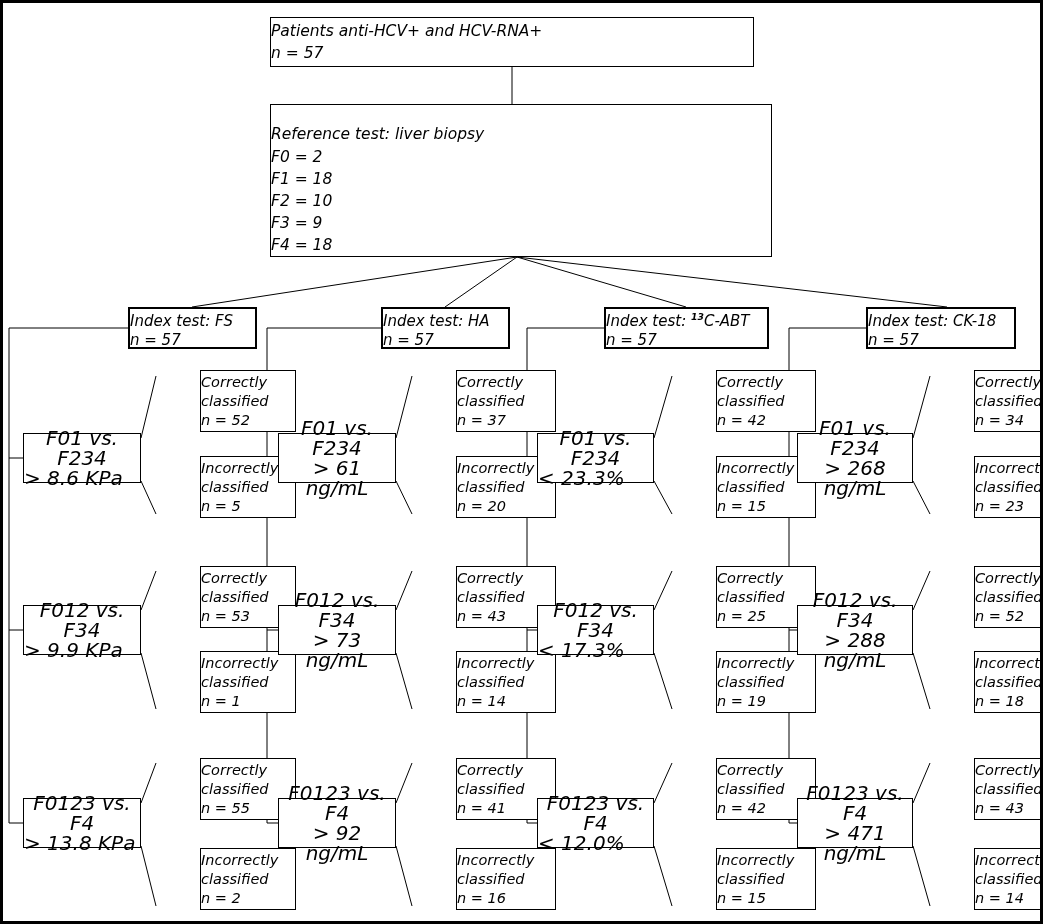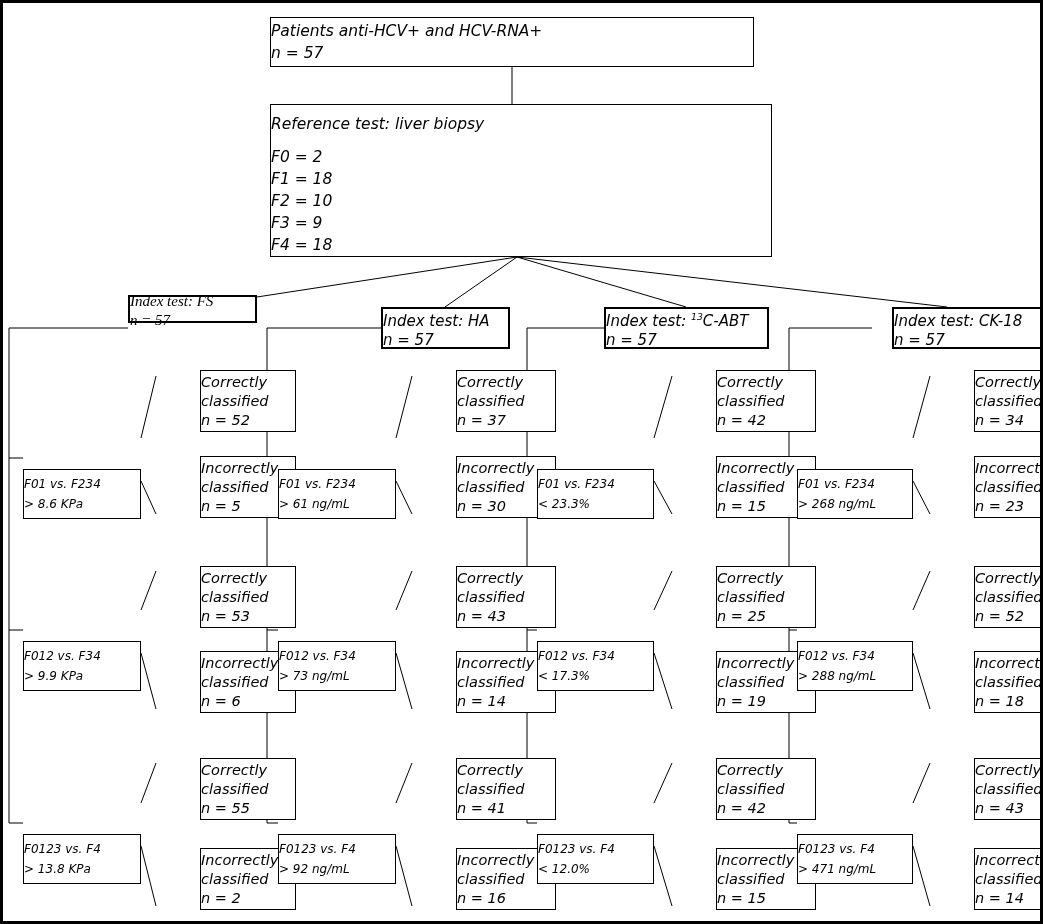--- a/index.html
+++ b/index.html
@@ -11,23 +11,23 @@
   .frame{position:absolute;inset:0;border:3px solid #000;box-sizing:border-box;pointer-events:none;z-index:5;}
   svg.lines{position:absolute;left:0;top:0;z-index:1;}
   .box{
     position:absolute;background:#fff;border:1.5px solid #000;box-sizing:border-box;
     display:flex;flex-direction:column;justify-content:center;align-items:flex-start;
     text-align:center;z-index:2;line-height:20px;font-size:15px;
   }
   .big{border-width:1px;font-size:15.5px;line-height:22px;}
   .hdr{border-width:2px;line-height:19px;}
   .out{line-height:19px;font-size:14.5px;margin-left:44px;}
-  .comp{line-height:20px;font-size:12px;margin-top:36px;}
+  .comp{line-height:20px;font-size:20px;}
   .spacer{height:20px;}
-  sup{font-size:0.62em;font-style:italic;}
+  sup{font-size:0.62em;font-style:italic;font-weight:bold;}
 </style>
 </head>
 <body>
 
 <div class="frame"></div>
 <svg class="lines" width="1043" height="924" id="connector-svg">
     <line x1="512" y1="67" x2="512" y2="104" stroke="#000000" stroke-width="1"></line>
     <line x1="517" y1="257" x2="192" y2="307" stroke="#000000" stroke-width="1"></line>
     <line x1="517" y1="257" x2="445" y2="307" stroke="#000000" stroke-width="1"></line>
     <line x1="517" y1="257" x2="686" y2="307" stroke="#000000" stroke-width="1"></line>
@@ -76,43 +76,43 @@
     <line x1="789" y1="823" x2="797" y2="823" stroke="#000000" stroke-width="1"></line>
     <line x1="913" y1="803" x2="930" y2="763" stroke="#000000" stroke-width="1"></line>
     <line x1="913" y1="846" x2="930" y2="906" stroke="#000000" stroke-width="1"></line>
   </svg>
 
 <div class="box big" style="left:270px;top:17px;width:484px;height:50px;">
   <div>Patients anti-HCV+ and HCV-RNA+</div>
   <div>n = 57</div>
 </div>
 
-<div class="box big" style="left:270px;top:104px;width:502px;height:153px;justify-content:flex-start;padding-top:8px;">
+<div class="box big" style="left:270px;top:104px;width:502px;height:153px;justify-content:flex-start;padding-top:18px;">
   <div>Reference test: liver biopsy</div>
   <div class="spacer"></div>
   <div>F0 = 2</div>
   <div>F1 = 18</div>
   <div>F2 = 10</div>
   <div>F3 = 9</div>
   <div>F4 = 18</div>
 </div>
 
-<div class="box hdr" style="left:128px;top:295px;width:129px;height:28px;font-family:Liberation Serif, serif;">
+<div class="box hdr" style="left:128px;top:307px;width:129px;height:42px;">
   <div><span>Index test: FS</span><sup></sup><span></span></div>
   <div>n = 57</div>
 </div>
 <div class="box hdr" style="left:381px;top:307px;width:129px;height:42px;">
   <div><span>Index test: HA</span><sup></sup><span></span></div>
   <div>n = 57</div>
 </div>
 <div class="box hdr" style="left:604px;top:307px;width:165px;height:42px;">
   <div><span>Index test: </span><sup>13</sup><span>C-ABT</span></div>
   <div>n = 57</div>
 </div>
-<div class="box hdr" style="left:892px;top:307px;width:150px;height:42px;">
+<div class="box hdr" style="left:866px;top:307px;width:150px;height:42px;">
   <div><span>Index test: CK-18</span><sup></sup><span></span></div>
   <div>n = 57</div>
 </div>
 
 <div class="box comp" style="left:23px;top:433px;width:118px;height:50px;">
   <div>F01 vs. F234</div>
   <div>&gt; 8.6 KPa</div>
 </div>
 <div class="box out" style="left:156px;top:370px;width:96px;height:62px;">
   <div>Correctly</div>
@@ -129,21 +129,21 @@
   <div>&gt; 9.9 KPa</div>
 </div>
 <div class="box out" style="left:156px;top:566px;width:96px;height:62px;">
   <div>Correctly</div>
     <div>classified</div>
   <div>n = 53</div>
 </div>
 <div class="box out" style="left:156px;top:651px;width:96px;height:62px;">
   <div>Incorrectly</div>
     <div>classified</div>
-  <div>n = 6</div>
+  <div>n = 1</div>
 </div>
 <div class="box comp" style="left:23px;top:798px;width:118px;height:50px;">
   <div>F0123 vs. F4</div>
   <div>&gt; 13.8 KPa</div>
 </div>
 <div class="box out" style="left:156px;top:758px;width:96px;height:62px;">
   <div>Correctly</div>
     <div>classified</div>
   <div>n = 55</div>
 </div>
@@ -158,21 +158,21 @@
   <div>&gt; 61 ng/mL</div>
 </div>
 <div class="box out" style="left:412px;top:370px;width:100px;height:62px;">
   <div>Correctly</div>
     <div>classified</div>
   <div>n = 37</div>
 </div>
 <div class="box out" style="left:412px;top:456px;width:100px;height:62px;">
   <div>Incorrectly</div>
     <div>classified</div>
-  <div>n = 30</div>
+  <div>n = 20</div>
 </div>
 <div class="box comp" style="left:278px;top:605px;width:118px;height:50px;">
   <div>F012 vs. F34</div>
   <div>&gt; 73 ng/mL</div>
 </div>
 <div class="box out" style="left:412px;top:566px;width:100px;height:62px;">
   <div>Correctly</div>
     <div>classified</div>
   <div>n = 43</div>
 </div>

